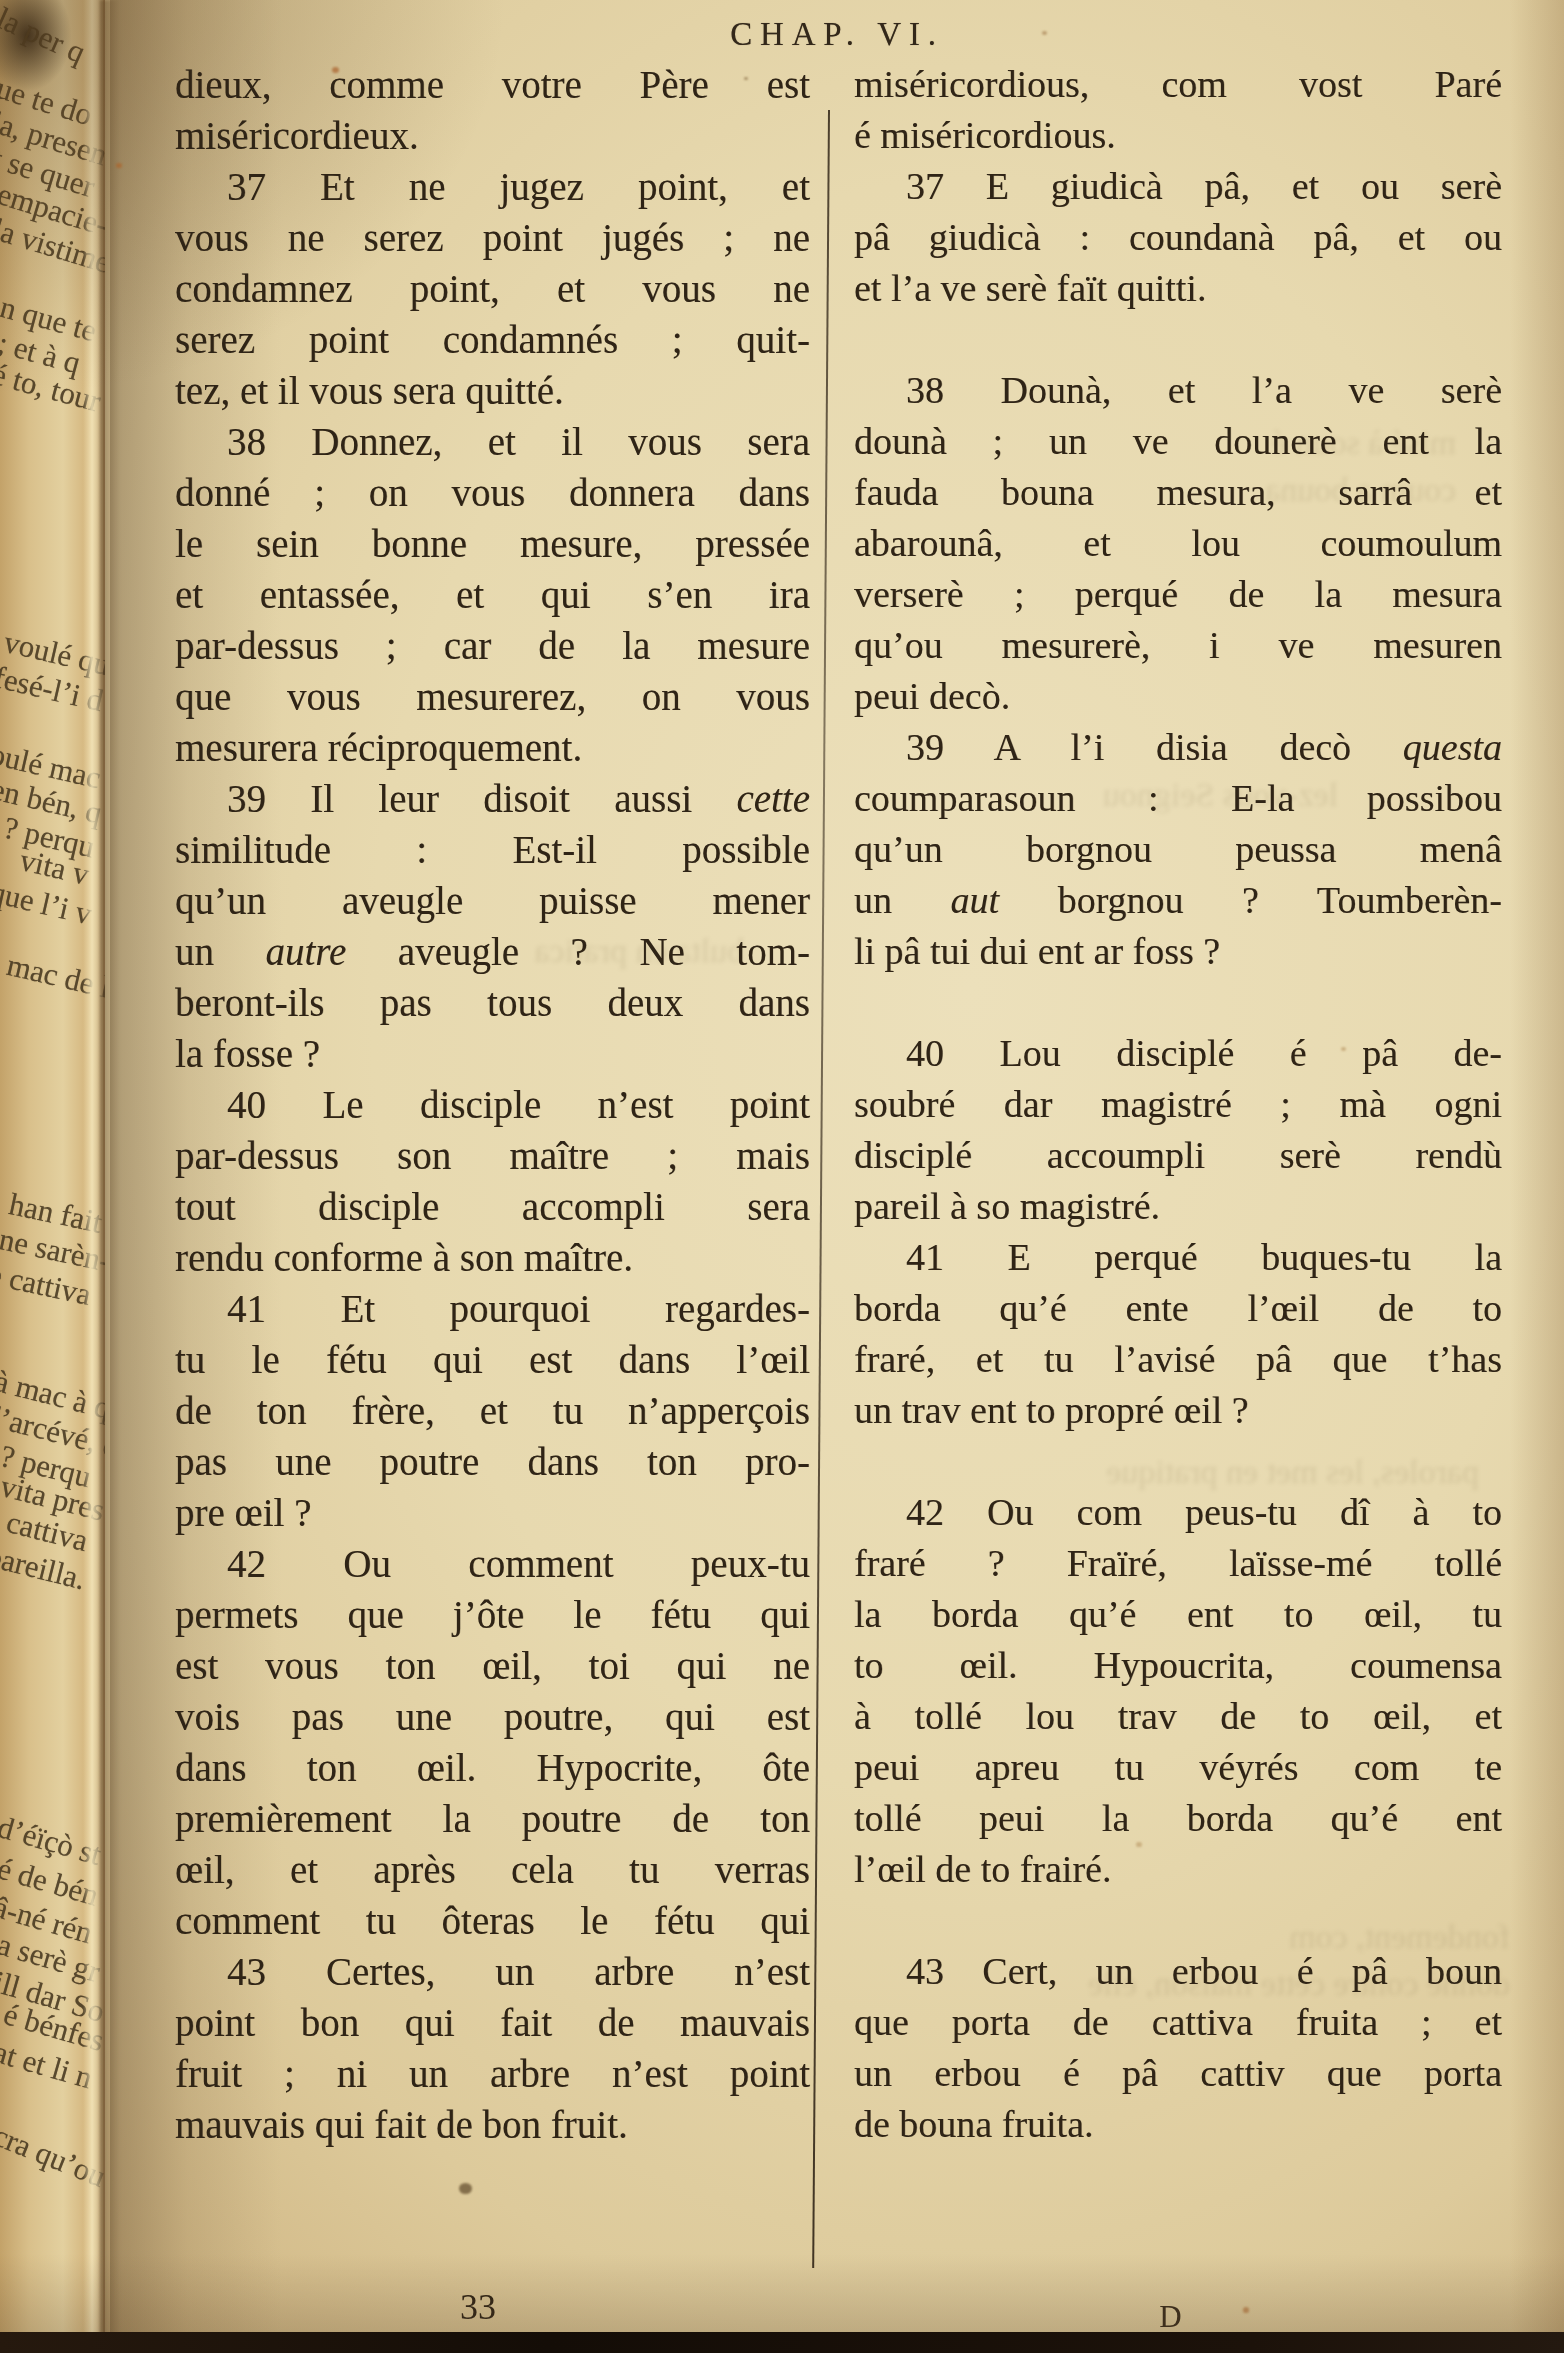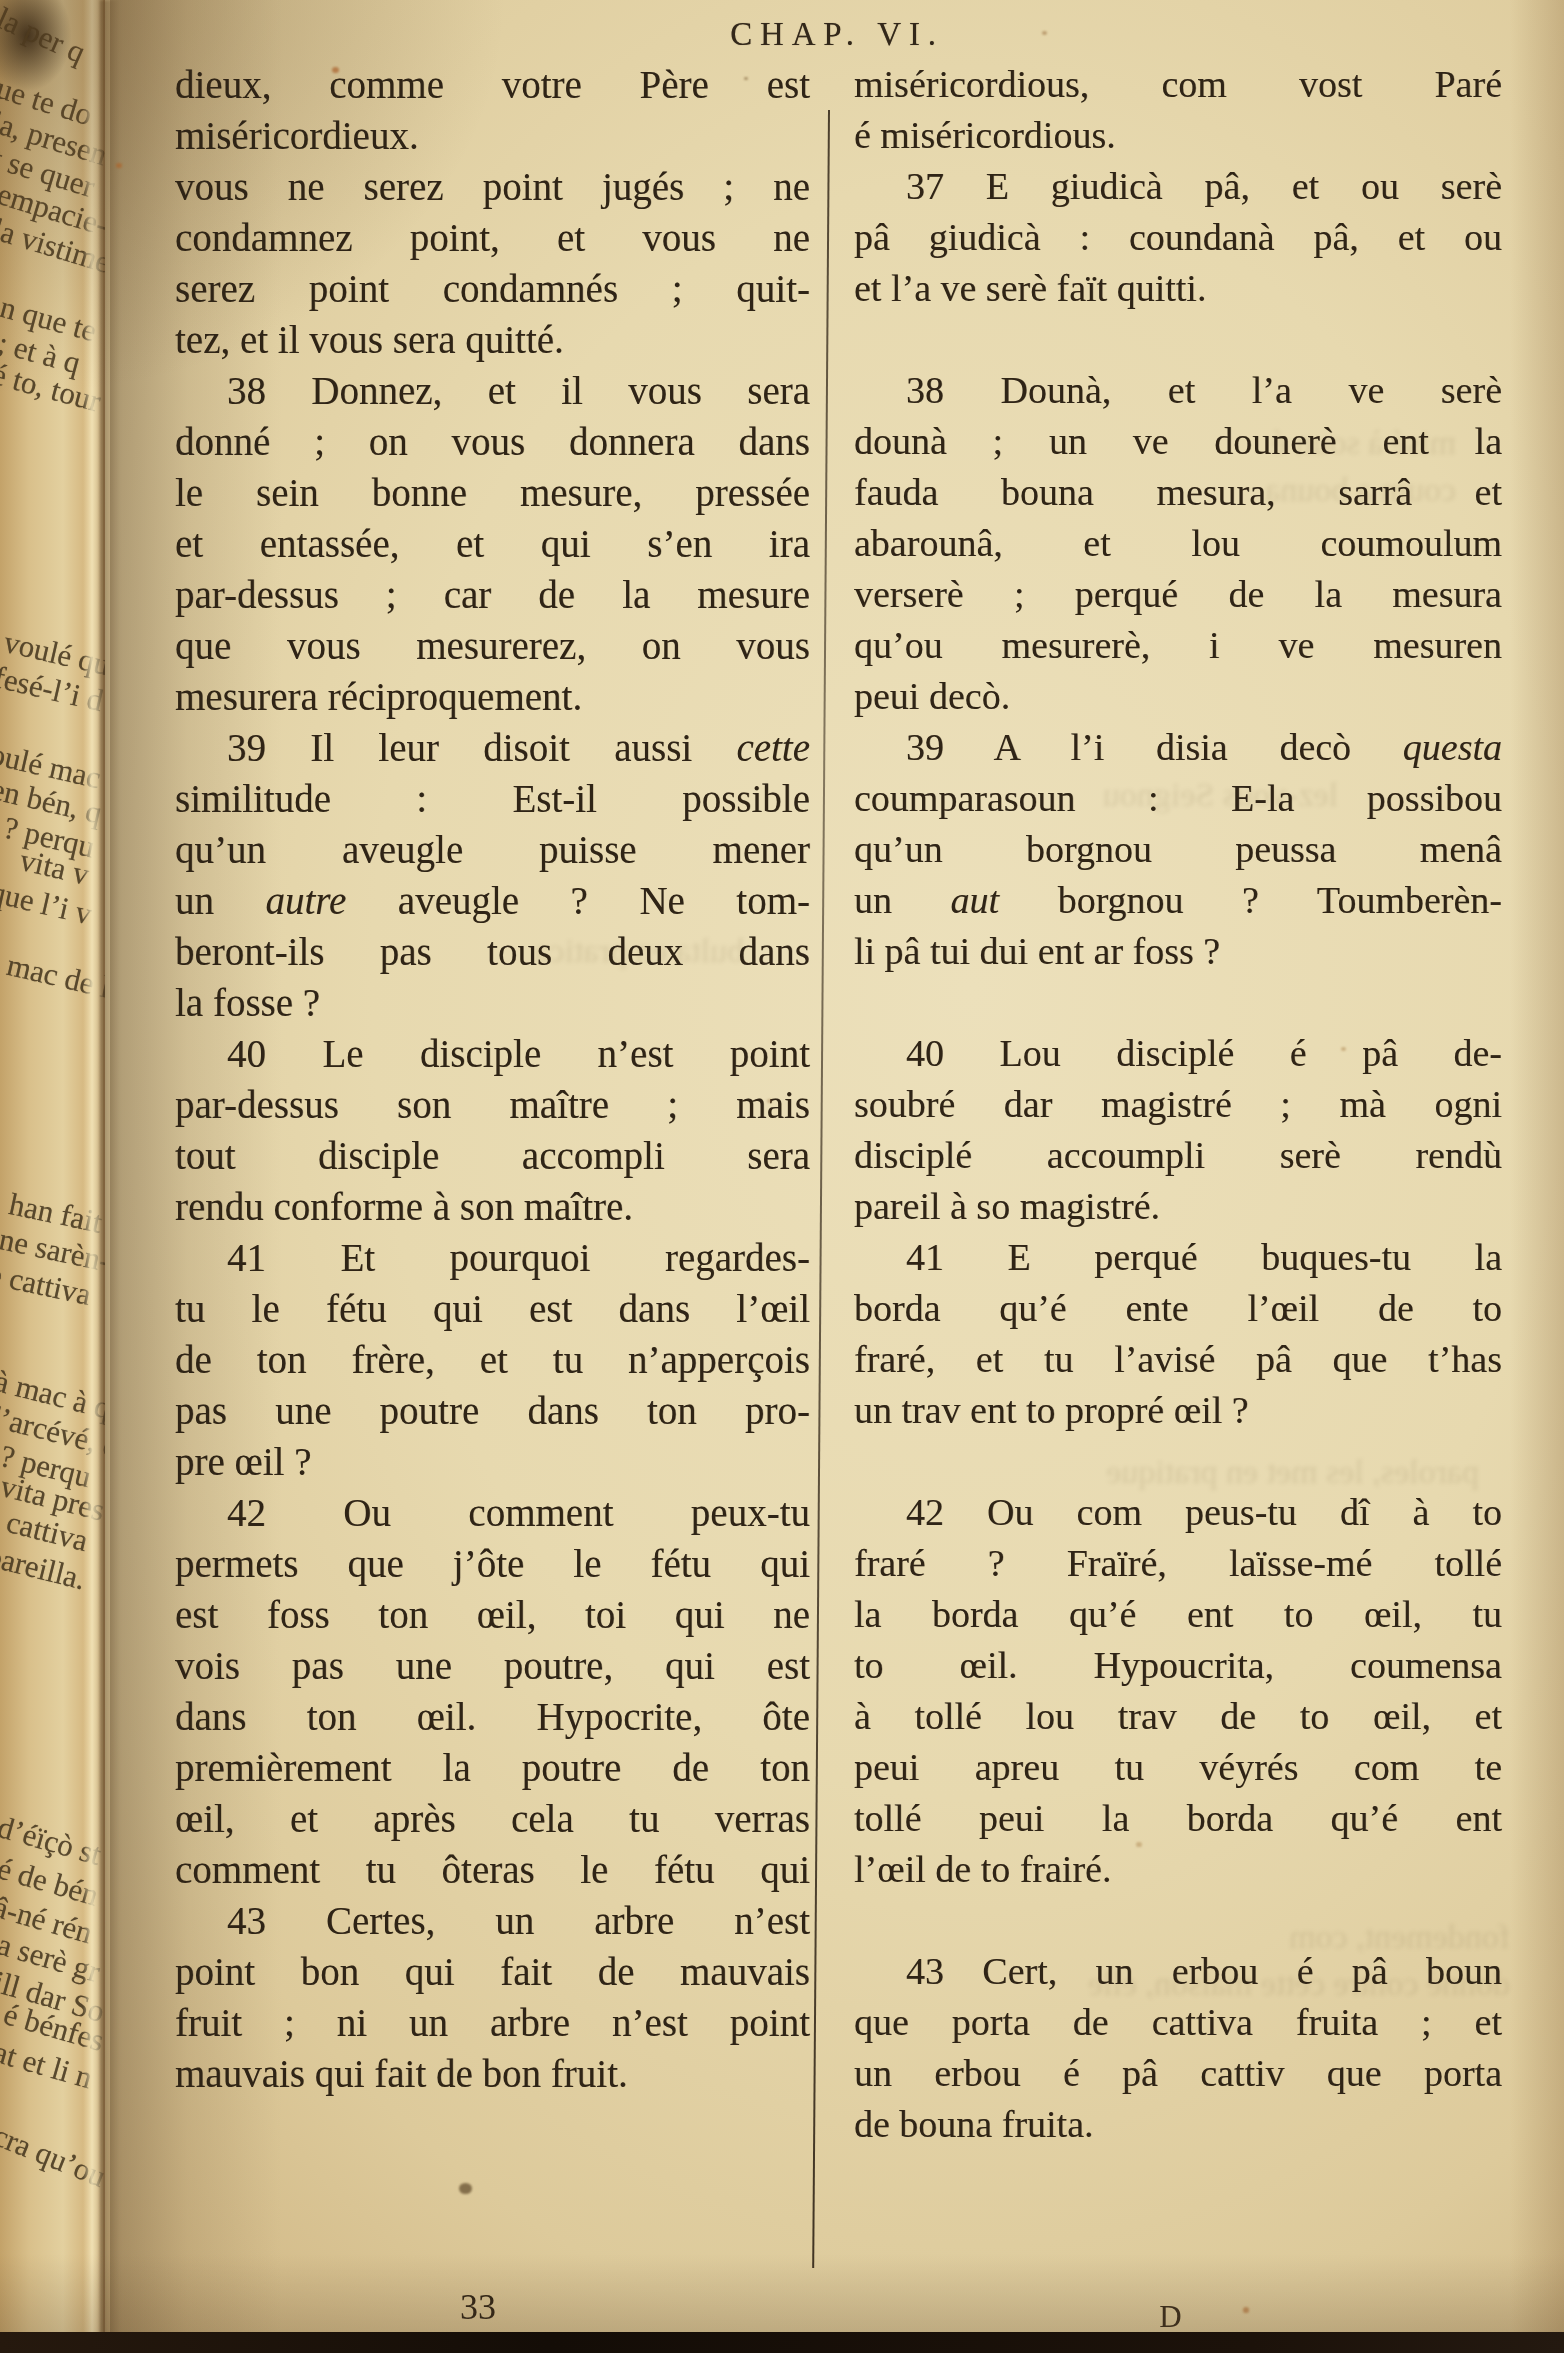--- a/index.html
+++ b/index.html
@@ -142,20 +142,21 @@
       <div class="ghost" style="left: 196px; top: 927px; width: 548px;">
         <div>bulta en pratica</div>
       </div>
     </div>
 
   <div class="header">CHAP. VI.</div>
 
   <div class="col col-left" id="col-left">
       <div class="line">dieux, comme votre Père est</div>
       <div class="line end">miséricordieux.</div>
+      <div class="line ind">37 Et ne jugez point, et</div>
       <div class="line">vous ne serez point jugés ; ne</div>
       <div class="line">condamnez point, et vous ne</div>
       <div class="line">serez point condamnés ; quit-</div>
       <div class="line end">tez, et il vous sera quitté.</div>
       <div class="line ind">38 Donnez, et il vous sera</div>
       <div class="line">donné ; on vous donnera dans</div>
       <div class="line">le sein bonne mesure, pressée</div>
       <div class="line">et entassée, et qui s’en ira</div>
       <div class="line">par-dessus ; car de la mesure</div>
       <div class="line">que vous mesurerez, on vous</div>
@@ -170,21 +171,21 @@
       <div class="line">par-dessus son maître ; mais</div>
       <div class="line">tout disciple accompli sera</div>
       <div class="line end">rendu conforme à son maître.</div>
       <div class="line ind">41 Et pourquoi regardes-</div>
       <div class="line">tu le fétu qui est dans l’œil</div>
       <div class="line">de ton frère, et tu n’apperçois</div>
       <div class="line">pas une poutre dans ton pro-</div>
       <div class="line end">pre œil ?</div>
       <div class="line ind">42 Ou comment peux-tu</div>
       <div class="line">permets que j’ôte le fétu qui</div>
-      <div class="line">est foss ton œil, toi qui ne</div>
+      <div class="line">est vous ton œil, toi qui ne</div>
       <div class="line">vois pas une poutre, qui est</div>
       <div class="line">dans ton œil. Hypocrite, ôte</div>
       <div class="line">premièrement la poutre de ton</div>
       <div class="line">œil, et après cela tu verras</div>
       <div class="line">comment tu ôteras le fétu qui</div>
       <div class="line ind">43 Certes, un arbre n’est</div>
       <div class="line">point bon qui fait de mauvais</div>
       <div class="line">fruit ; ni un arbre n’est point</div>
       <div class="line end">mauvais qui fait de bon fruit.</div>
     </div>

